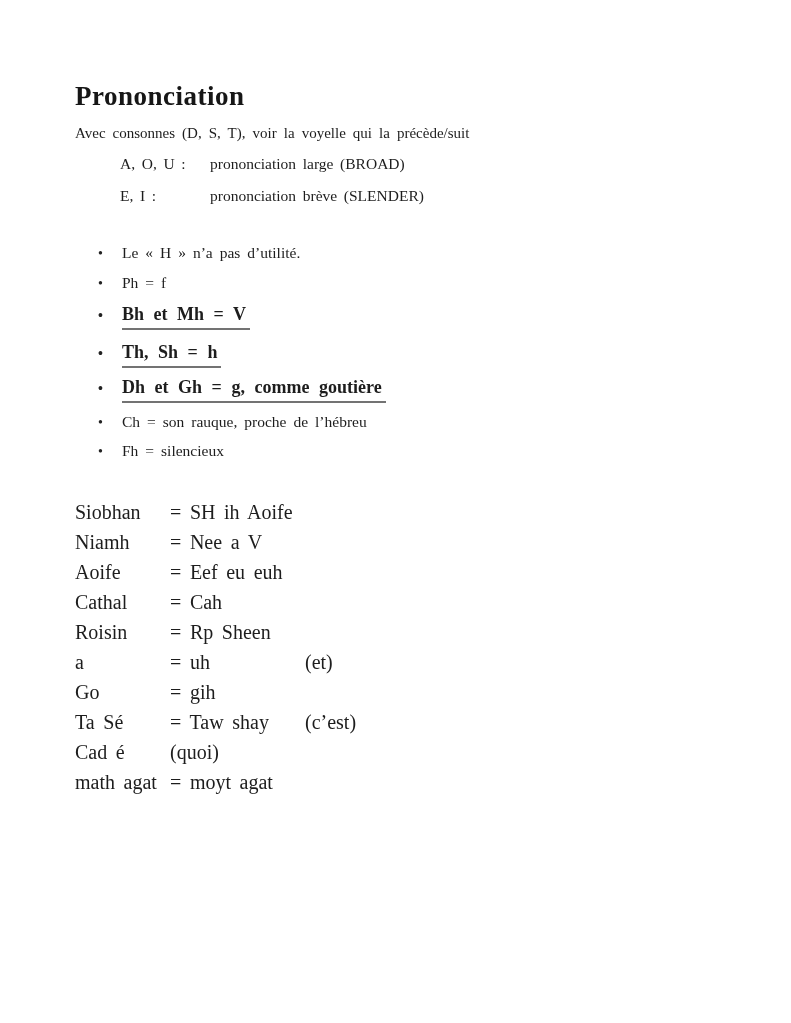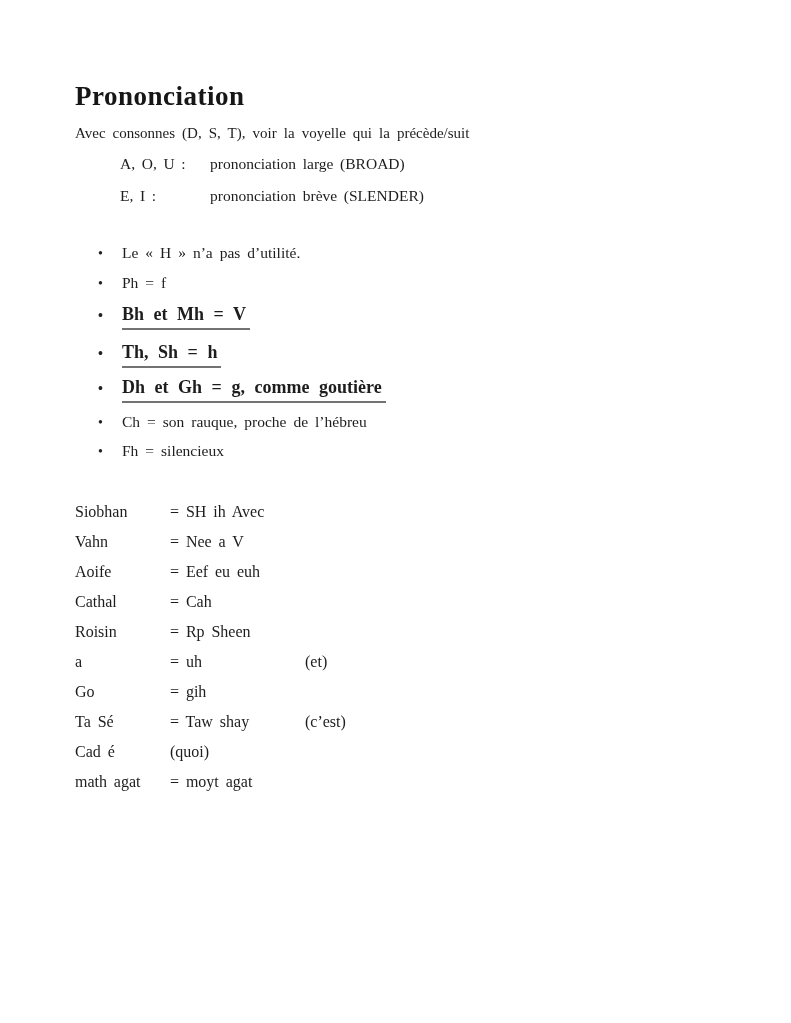--- a/index.html
+++ b/index.html
@@ -68,21 +68,21 @@
   }
   .glossary {
     position: absolute;
     left: 75px; top: 497px;
     width: 500px;
   }
   .glossary-row {
     display: flex;
     height: 30px;
     line-height: 30px;
-    font-size: 16px;
+    font-size: 20px;
     word-spacing: 0.18em;
   }
   .g-term { flex: 0 0 95px; width: 95px; }
   .g-pron { flex: 0 0 135px; width: 135px; }
   .g-note { flex: 1; }
 </style>
 </head>
 <body>
 
 <div class="page">
@@ -125,25 +125,25 @@
     <span class="bullet-text">Ch = son rauque, proche de l’hébreu</span>
   </div>
   <div class="bullet-row b-6">
     <span class="bullet-dot">•</span>
     <span class="bullet-text">Fh = silencieux</span>
   </div>
 
   <div class="glossary">
     <div class="glossary-row">
       <span class="g-term">Siobhan</span>
-      <span class="g-pron">= SH ih Avec</span>
+      <span class="g-pron">= SH ih Aoife</span>
       <span class="g-note"></span>
     </div>
     <div class="glossary-row">
-      <span class="g-term">Vahn</span>
+      <span class="g-term">Niamh</span>
       <span class="g-pron">= Nee a V</span>
       <span class="g-note"></span>
     </div>
     <div class="glossary-row">
       <span class="g-term">Aoife</span>
       <span class="g-pron">= Eef eu euh</span>
       <span class="g-note"></span>
     </div>
     <div class="glossary-row">
       <span class="g-term">Cathal</span>

